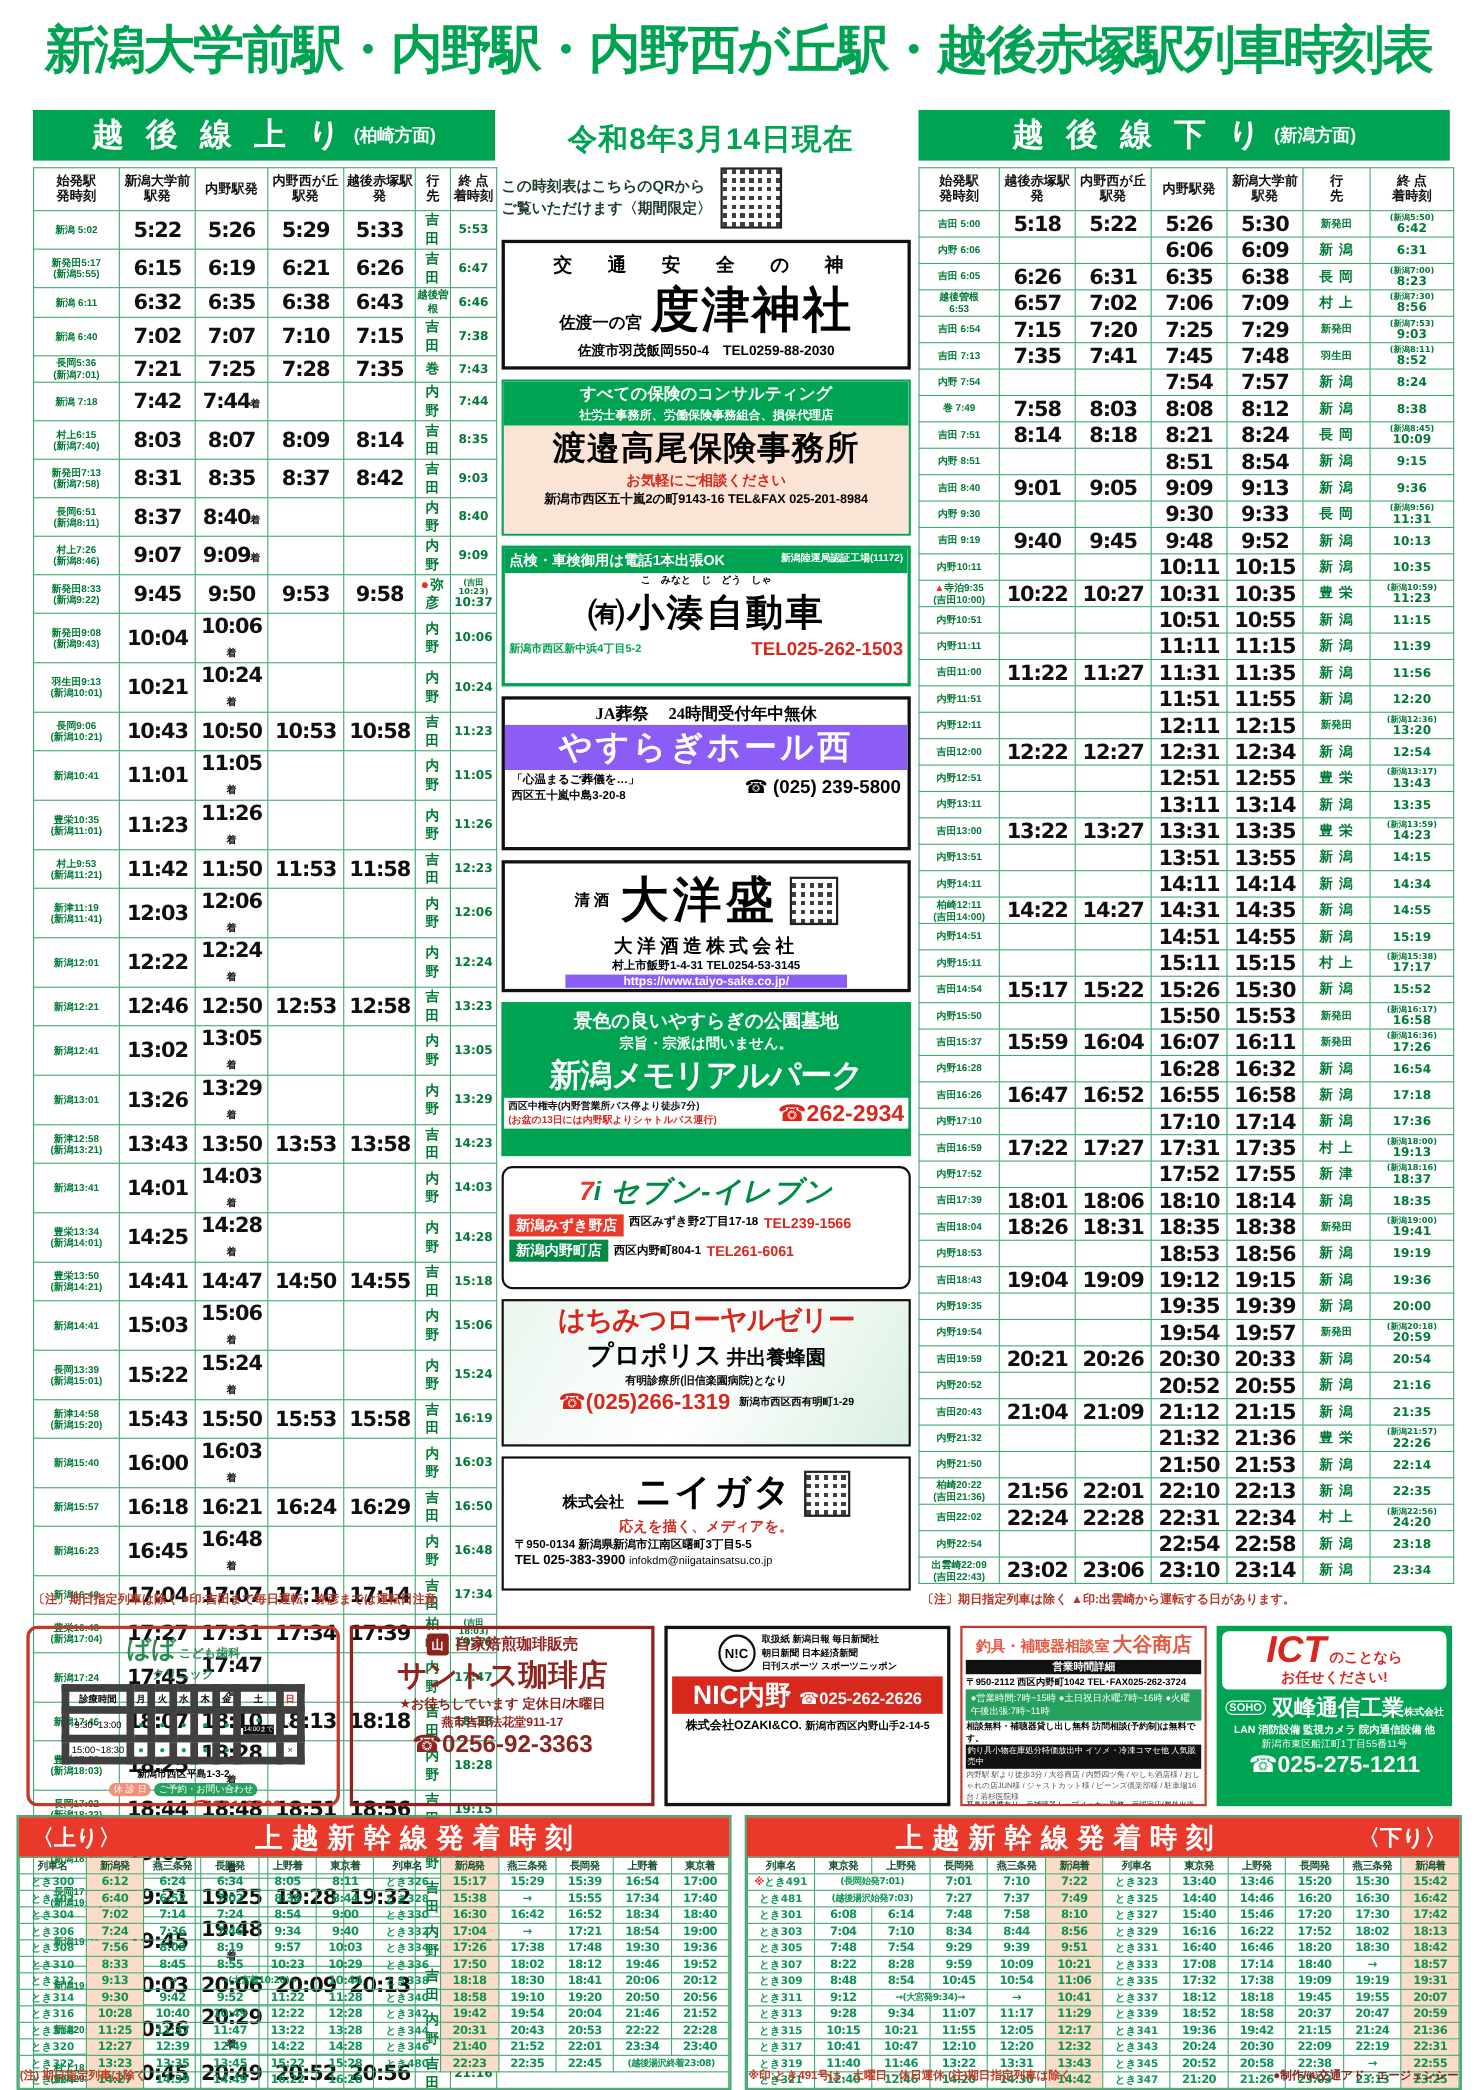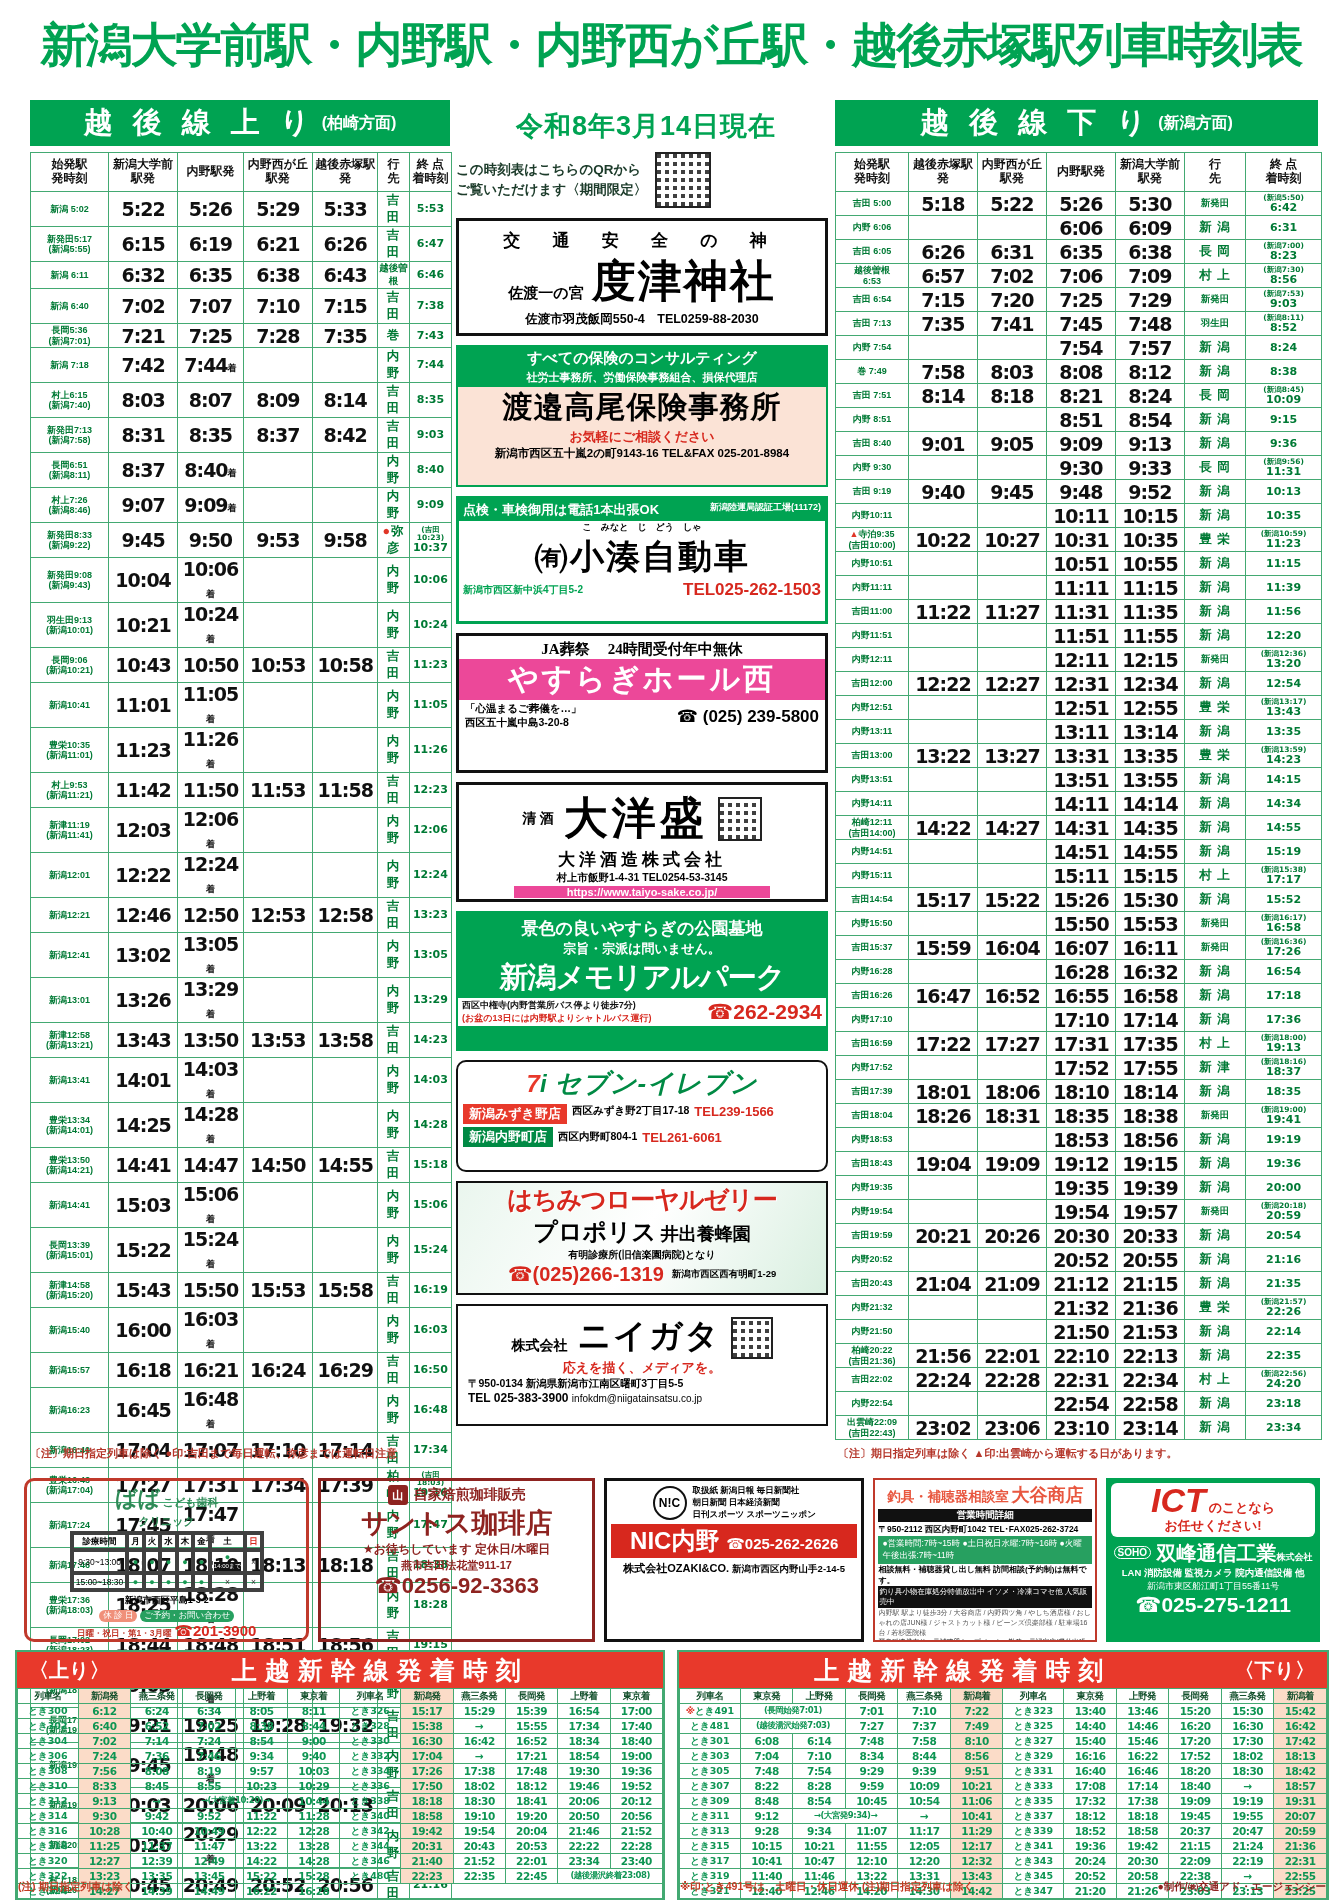--- a/index.html
+++ b/index.html
@@ -45,35 +45,35 @@
      text-align:center;padding-top:8px}
   .shrine-row{display:flex;align-items:flex-end;justify-content:center;gap:8px}
   .shrine-pre{font-family:"Liberation Serif",serif;font-size:15px;font-weight:bold;padding-bottom:8px}
   .shrine-name{font-family:"Liberation Serif",serif;font-size:44px;font-weight:bold;letter-spacing:2px}
   .addr-line{text-align:center;font-size:12.5px;font-weight:bold;padding-bottom:6px}
   .g-strip{background:#00a352;color:#fff;font-weight:bold;text-align:center}
   .pinkbg{background:#fbe3d6}
   .serif-xl{font-family:"Liberation Serif",serif;font-size:30px;font-weight:bold;text-align:center;letter-spacing:1px}
   .red-b{color:#d7281e;font-weight:bold;text-align:center}
   .smc{font-size:11.5px;font-weight:bold;text-align:center}
-  .bar-blk{background:#ec4899;color:#fff;font-weight:bold;text-align:center}
+  .bar-blk{background:#8b5cf6;color:#fff;font-weight:bold;text-align:center}
   .brush{font-family:"Liberation Serif",serif;font-weight:bold}
   .memorial{border:2px solid #00a352;background:#00a352;color:#fff;text-align:center}
   .mem-white{background:#fff;color:#d7281e}
   .seven-name{color:#008a44;font-size:26px;font-weight:bold;font-style:italic;letter-spacing:1px}
   .shop-tag{color:#fff;font-weight:bold;font-size:13px;padding:1px 6px;display:inline-block}
   .tel-red{color:#d7281e;font-weight:bold}
   
   .ads-bottom{top:1478px;left:24px;width:1296px;height:164px;display:flex;gap:9px}
   .bad{box-sizing:border-box;height:100%;overflow:hidden;font-size:10px}
   .baba{width:287px;border:3px solid #c0392b;border-radius:10px;padding:3px 6px;text-align:center}
   .baba-name{color:#2e8b57;font-weight:bold;font-size:22px}
   .baba-sub{color:#2e8b57;font-weight:bold;font-size:11px}
   .sched{border-collapse:collapse;margin:2px auto}
-  .sched td,.sched th{border:4px solid #404040;font-size:8.5px;padding:0 2px;height:13px;text-align:center}
+  .sched td,.sched th{border:7px solid #404040;font-size:8.5px;padding:0 2px;height:13px;text-align:center}
   .dot{color:#199a54;font-size:9px}
   .cross{color:#333}
   .sun{color:#d7281e}
   .baba-tel{color:#d7281e;font-weight:bold;font-size:15px}
   .closed-strip{background:#f0907a;color:#fff;font-size:8.5px;border-radius:6px;padding:0 4px;display:inline-block}
   .book-strip{background:#27a060;color:#fff;font-size:8.5px;border-radius:6px;padding:0 4px;display:inline-block}
   .santos{width:278px;border:3px solid #8e2320;padding:4px;text-align:center;color:#8e2320}
   .santos-top{display:flex;align-items:center;gap:6px;justify-content:center;font-weight:bold;font-size:14px}
   .cup{width:20px;height:20px;background:#8e2320;color:#fff;font-size:11px;display:flex;
        align-items:center;justify-content:center;border-radius:3px}
@@ -1579,21 +1579,21 @@
       <span style="font-size:10.5px;font-weight:bold">西区みずき野2丁目17-18</span>
       <span class="tel-red" style="font-size:13px">TEL239-1566</span>
     </div>
     <div style="display:flex;align-items:center;gap:5px;padding:0 5px">
       <span class="shop-tag" style="background:#008a44">新潟内野町店</span>
       <span style="font-size:10.5px;font-weight:bold">西区内野町804-1</span>
       <span class="tel-red" style="font-size:13px">TEL261-6061</span>
     </div>
   </div>
 
-  <div class="adbox bdr-blk" style="height:114px;border-width:2px;background:linear-gradient(120deg,#eaf6ee,#fff,#d9efe0)">
+  <div class="adbox bdr-blk" style="height:134px;border-width:2px;background:linear-gradient(120deg,#eaf6ee,#fff,#d9efe0)">
     <div class="red-b" style="font-size:25px;letter-spacing:-1px;text-shadow:1px 1px 0 #fff">はちみつローヤルゼリー</div>
     <div style="text-align:center">
       <span style="font-size:24px;font-weight:bold">プロポリス</span>
       <span style="font-size:18px;font-weight:bold">井出養蜂園</span>
     </div>
     <div style="font-size:10px;font-weight:bold;text-align:center">有明診療所(旧信楽園病院)となり</div>
     <div style="display:flex;justify-content:center;gap:8px;align-items:center">
       <span class="tel-red" style="font-size:20px">☎(025)266-1319</span>
       <span style="font-size:9.5px;font-weight:bold">新潟市西区西有明町1-29</span>
     </div>

